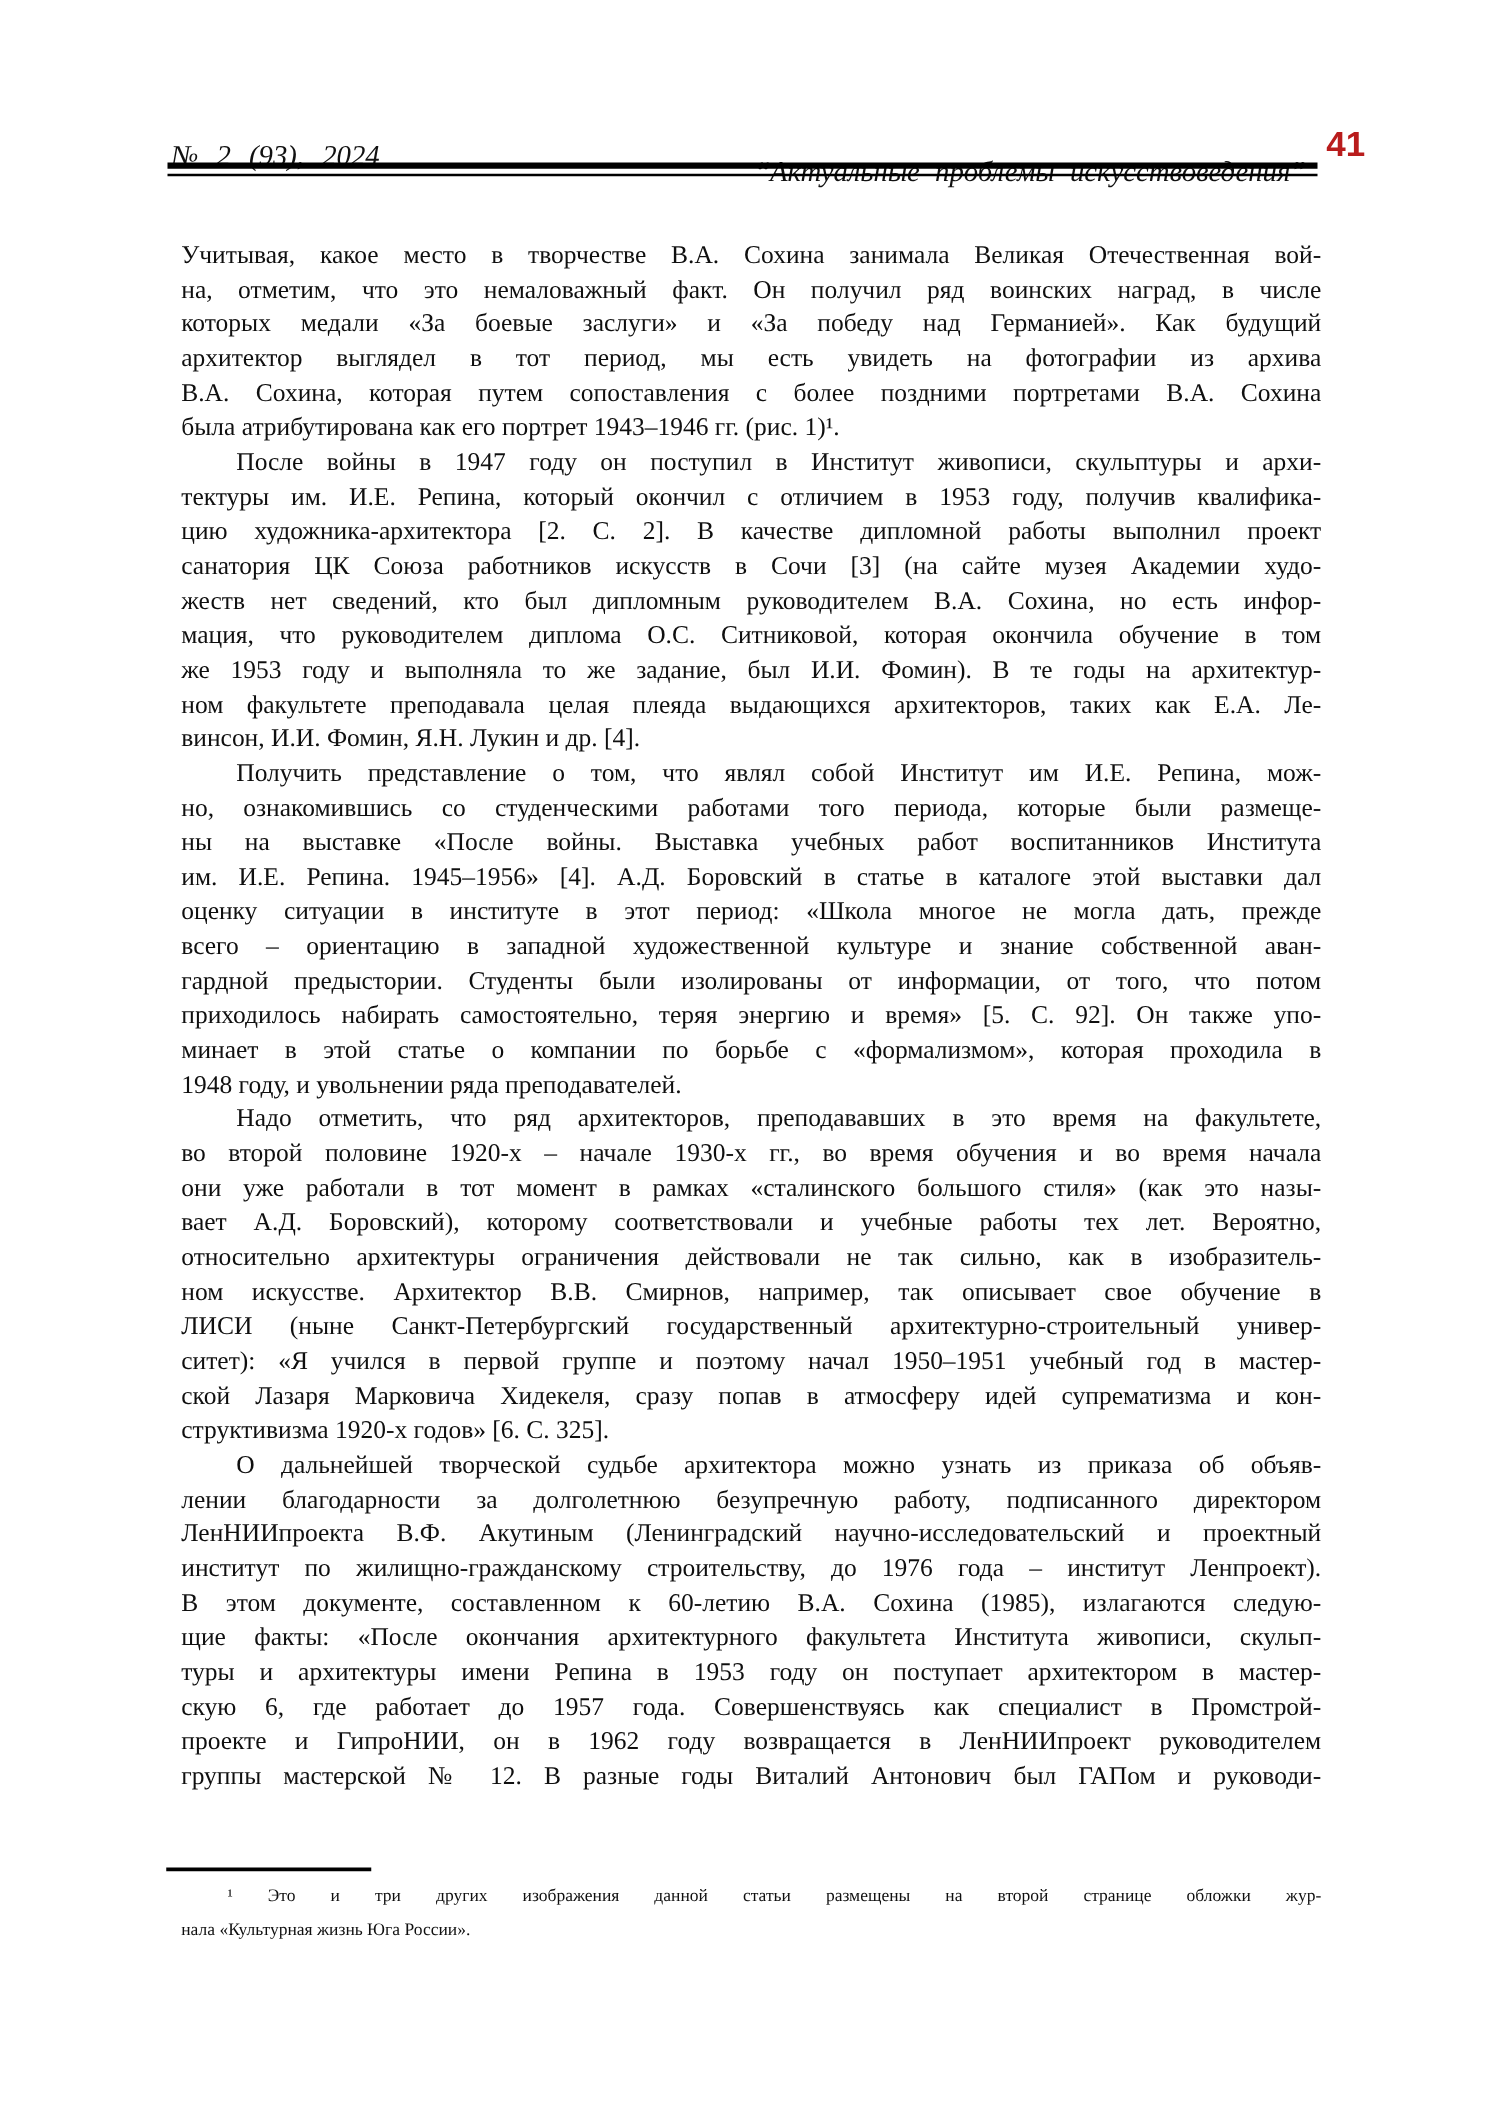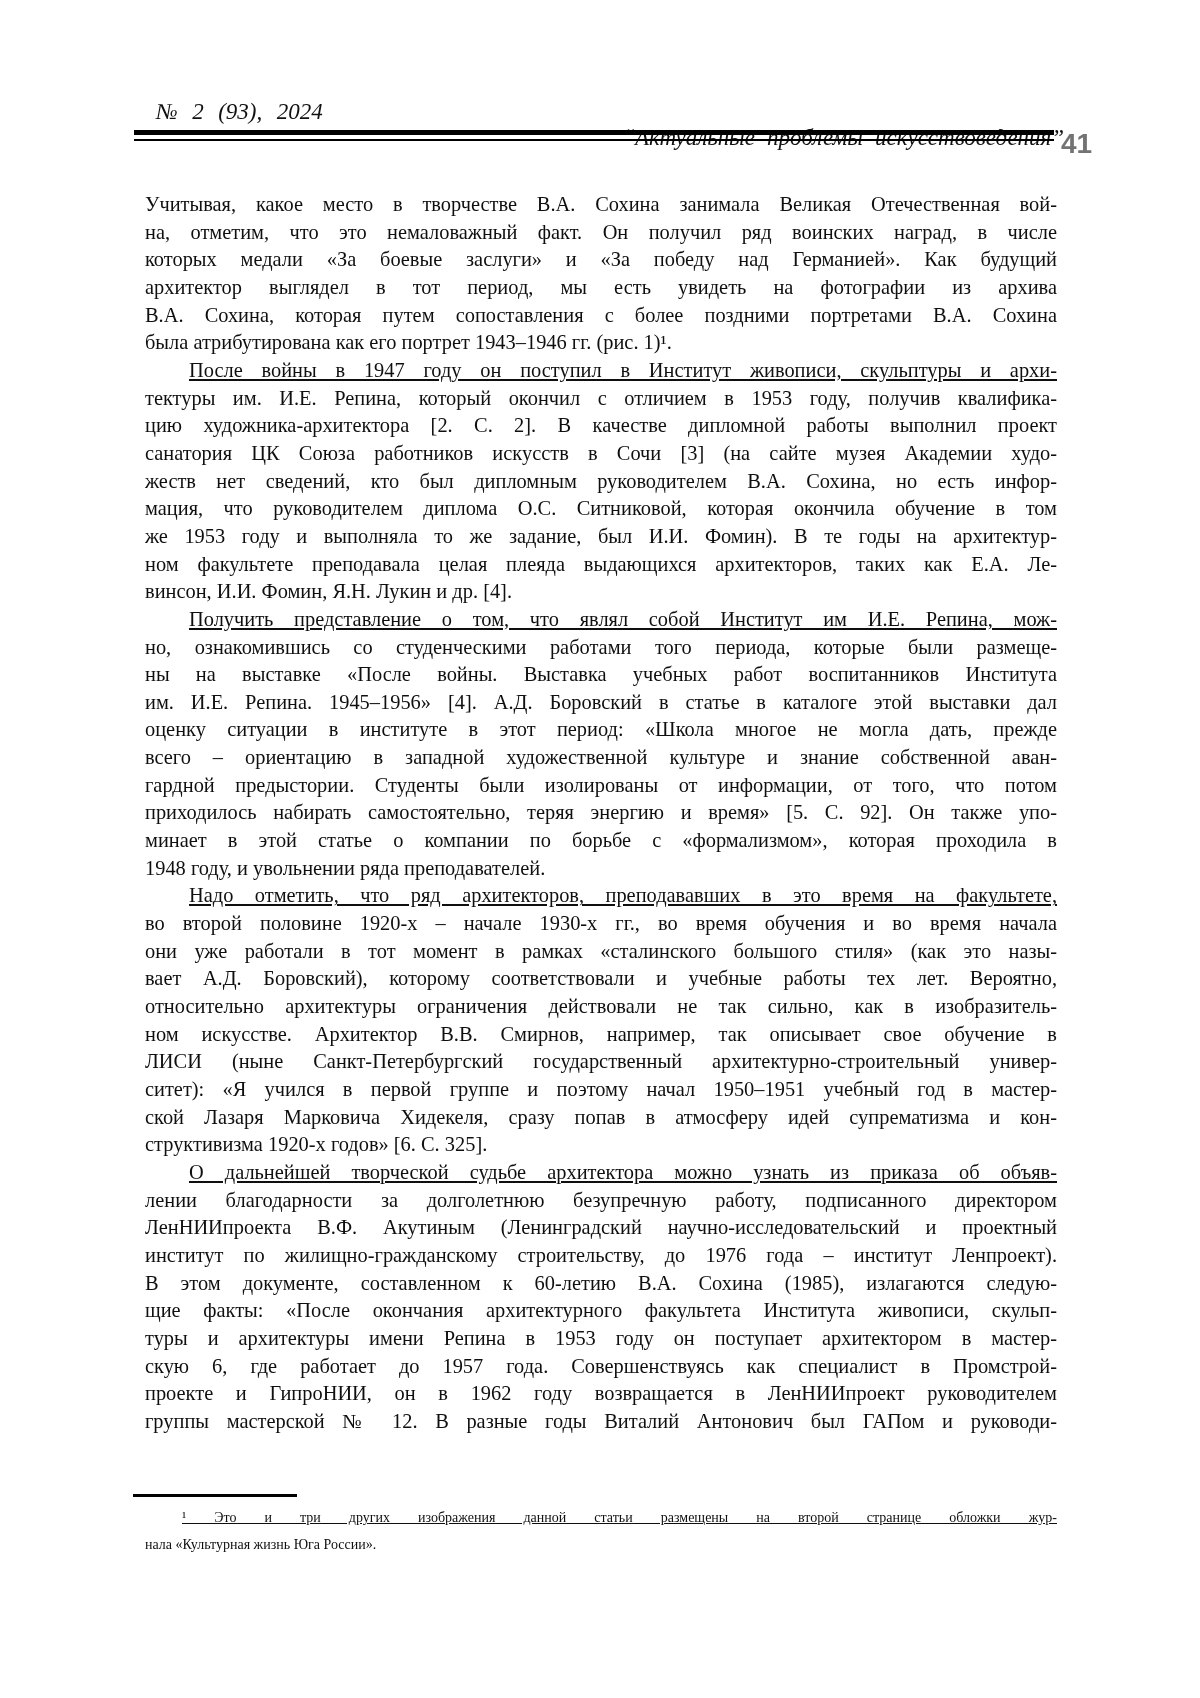--- a/index.html
+++ b/index.html
@@ -12,26 +12,26 @@
     position: relative;
     width: 1200px;
     height: 1698px;
     background: #ffffff;
     color: #111111;
     font-family: "Liberation Serif", serif;
     overflow: hidden;
   }
   .header-row {
     position: absolute;
-    left: 156px;
+    left: 137px;
     top: 99px;
     width: 908px;
     display: flex;
     justify-content: space-between;
-    align-items: flex-start;
+    align-items: center;
     font-style: italic;
     font-size: 23px;
     white-space: nowrap;
   }
   .header-row .issue { word-spacing: 0.38em; }
   .header-row .journal { word-spacing: 0.28em; margin-top: 26px; }
   .rule-thick {
     position: absolute;
     left: 134px;
     top: 130px;
@@ -43,25 +43,25 @@
     position: absolute;
     left: 134px;
     top: 139px;
     width: 920px;
     height: 2px;
     background: #000;
   }
   .page-number {
     position: absolute;
     left: 1061px;
-    top: 128px;
+    top: 100px;
     font-family: "Liberation Sans", sans-serif;
     font-weight: bold;
     font-size: 28px;
-    color: #737373;
+    color: #b91c1c;
     text-align: right;
   }
   .body-text {
     position: absolute;
     left: 133px;
     top: 191px;
     width: 924px;
     font-size: 20.4px;
     line-height: 27.65px;
     color: #0f0f0f;
@@ -70,21 +70,20 @@
     text-align: justify;
     text-align-last: justify;
     white-space: normal;
     margin-left: 12px;
   }
   .line.last {
     text-align-last: left;
   }
   .line.indent {
     text-indent: 44px;
-    text-decoration: underline;
   }
   .footnote-rule {
     position: absolute;
     left: 133px;
     top: 1494px;
     width: 164px;
     height: 3px;
     background: #000;
   }
   .footnote {

